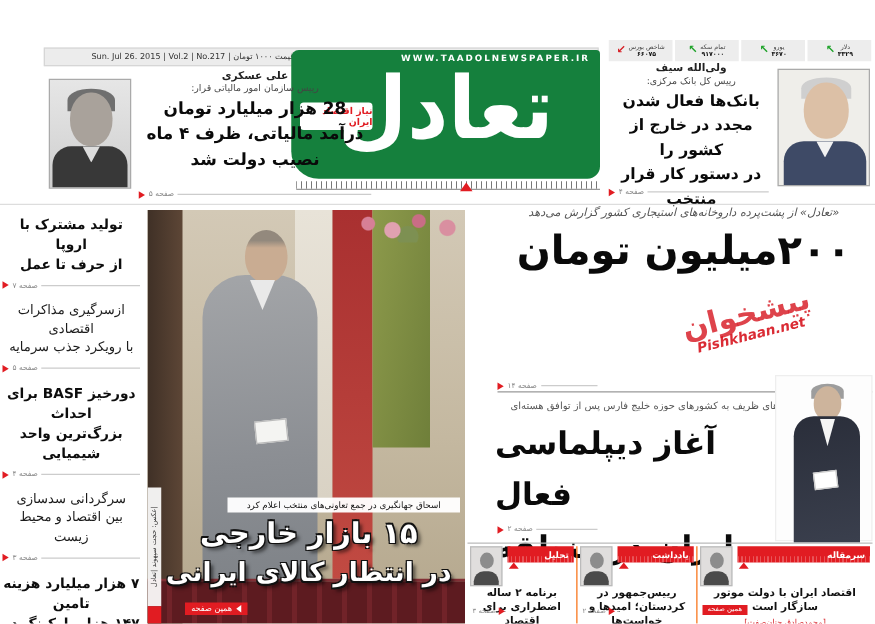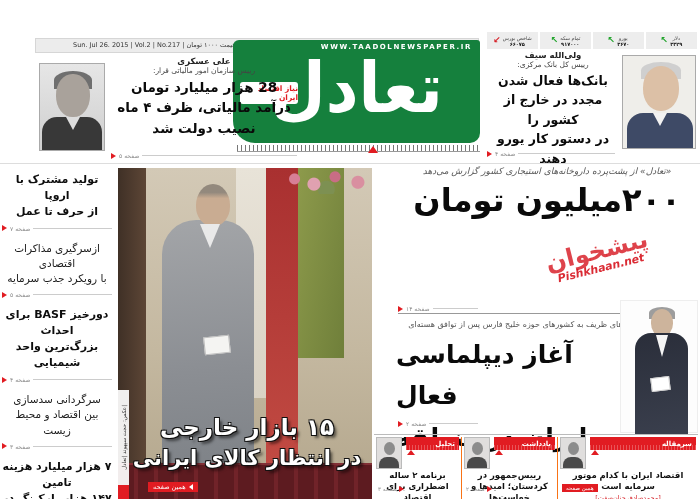--- a/index.html
+++ b/index.html
@@ -225,21 +225,21 @@
       <div class="seif-hair"></div>
       <div class="seif-head"></div>
       <div class="seif-suit"></div>
       <div class="seif-shirt"></div>
     </div>
     <div class="bank-text">
       <div class="kname">ولی‌الله سیف</div>
       <div class="krole">رییس کل بانک مرکزی:</div>
       <div class="bank-h">بانک‌ها فعال شدن</div>
       <div class="bank-h">مجدد در خارج از کشور را</div>
-      <div class="bank-h">در دستور کار یورو دهند</div>
+      <div class="bank-h">در دستور کار قرار منتخب</div>
     </div>
     <div class="pmark bank-mark">
       <span class="pm-tri"></span>
       <span class="pm-txt">صفحه ۴</span>
       <span class="pm-line"></span>
     </div>
   </div>
 
   <div class="abs hline hr-top"></div>
 
@@ -292,20 +292,21 @@
     <div class="pm-wood"></div>
     <div class="pm-flag-white"></div>
     <div class="pm-flag-red"></div>
     <div class="pm-flag-green"></div>
     <div class="pm-flowers"></div>
     <div class="pm-man-body"></div>
     <div class="pm-man-head"></div>
     <div class="pm-man-shirt"></div>
     <div class="pm-man-paper"></div>
     <div class="pm-carpet"></div>
+    <div class="pm-kicker">اسحاق جهانگیری در جمع تعاونی‌های منتخب اعلام کرد</div>
     <div class="pm-l1">۱۵ بازار خارجی</div>
     <div class="pm-l2">در انتظار کالای ایرانی</div>
     <div class="pm-page">
       <span class="pm-page-tri"></span>
       <span>همین صفحه</span>
     </div>
     <div class="pm-credit">
       <span>عکس: حجت سپهوند |تعادل|</span>
     </div>
     <div class="pm-credit-red"></div>
@@ -346,21 +347,21 @@
   </div>
 
   <div class="abs hline hr-bot"></div>
   <div class="abs bottom-strip">
     <div class="bbox b0">
       <div class="bbar">
         <span class="bbar-label">سرمقاله</span>
       </div>
       <div class="bphoto"></div>
       <div class="btri"></div>
-      <div class="btitle">اقتصاد ایران با کدام موتور سرمایه است</div>
+      <div class="btitle">اقتصاد ایران با دولت موتور سازگار است</div>
       <div class="bauthor">محمدصادق جنان‌صفت</div>
 
       <div class="bpage pill">همین صفحه</div>
     </div>
     <div class="bbox b1">
       <div class="bbar">
         <span class="bbar-label">یادداشت</span>
       </div>
       <div class="bphoto"></div>
       <div class="btri"></div>

